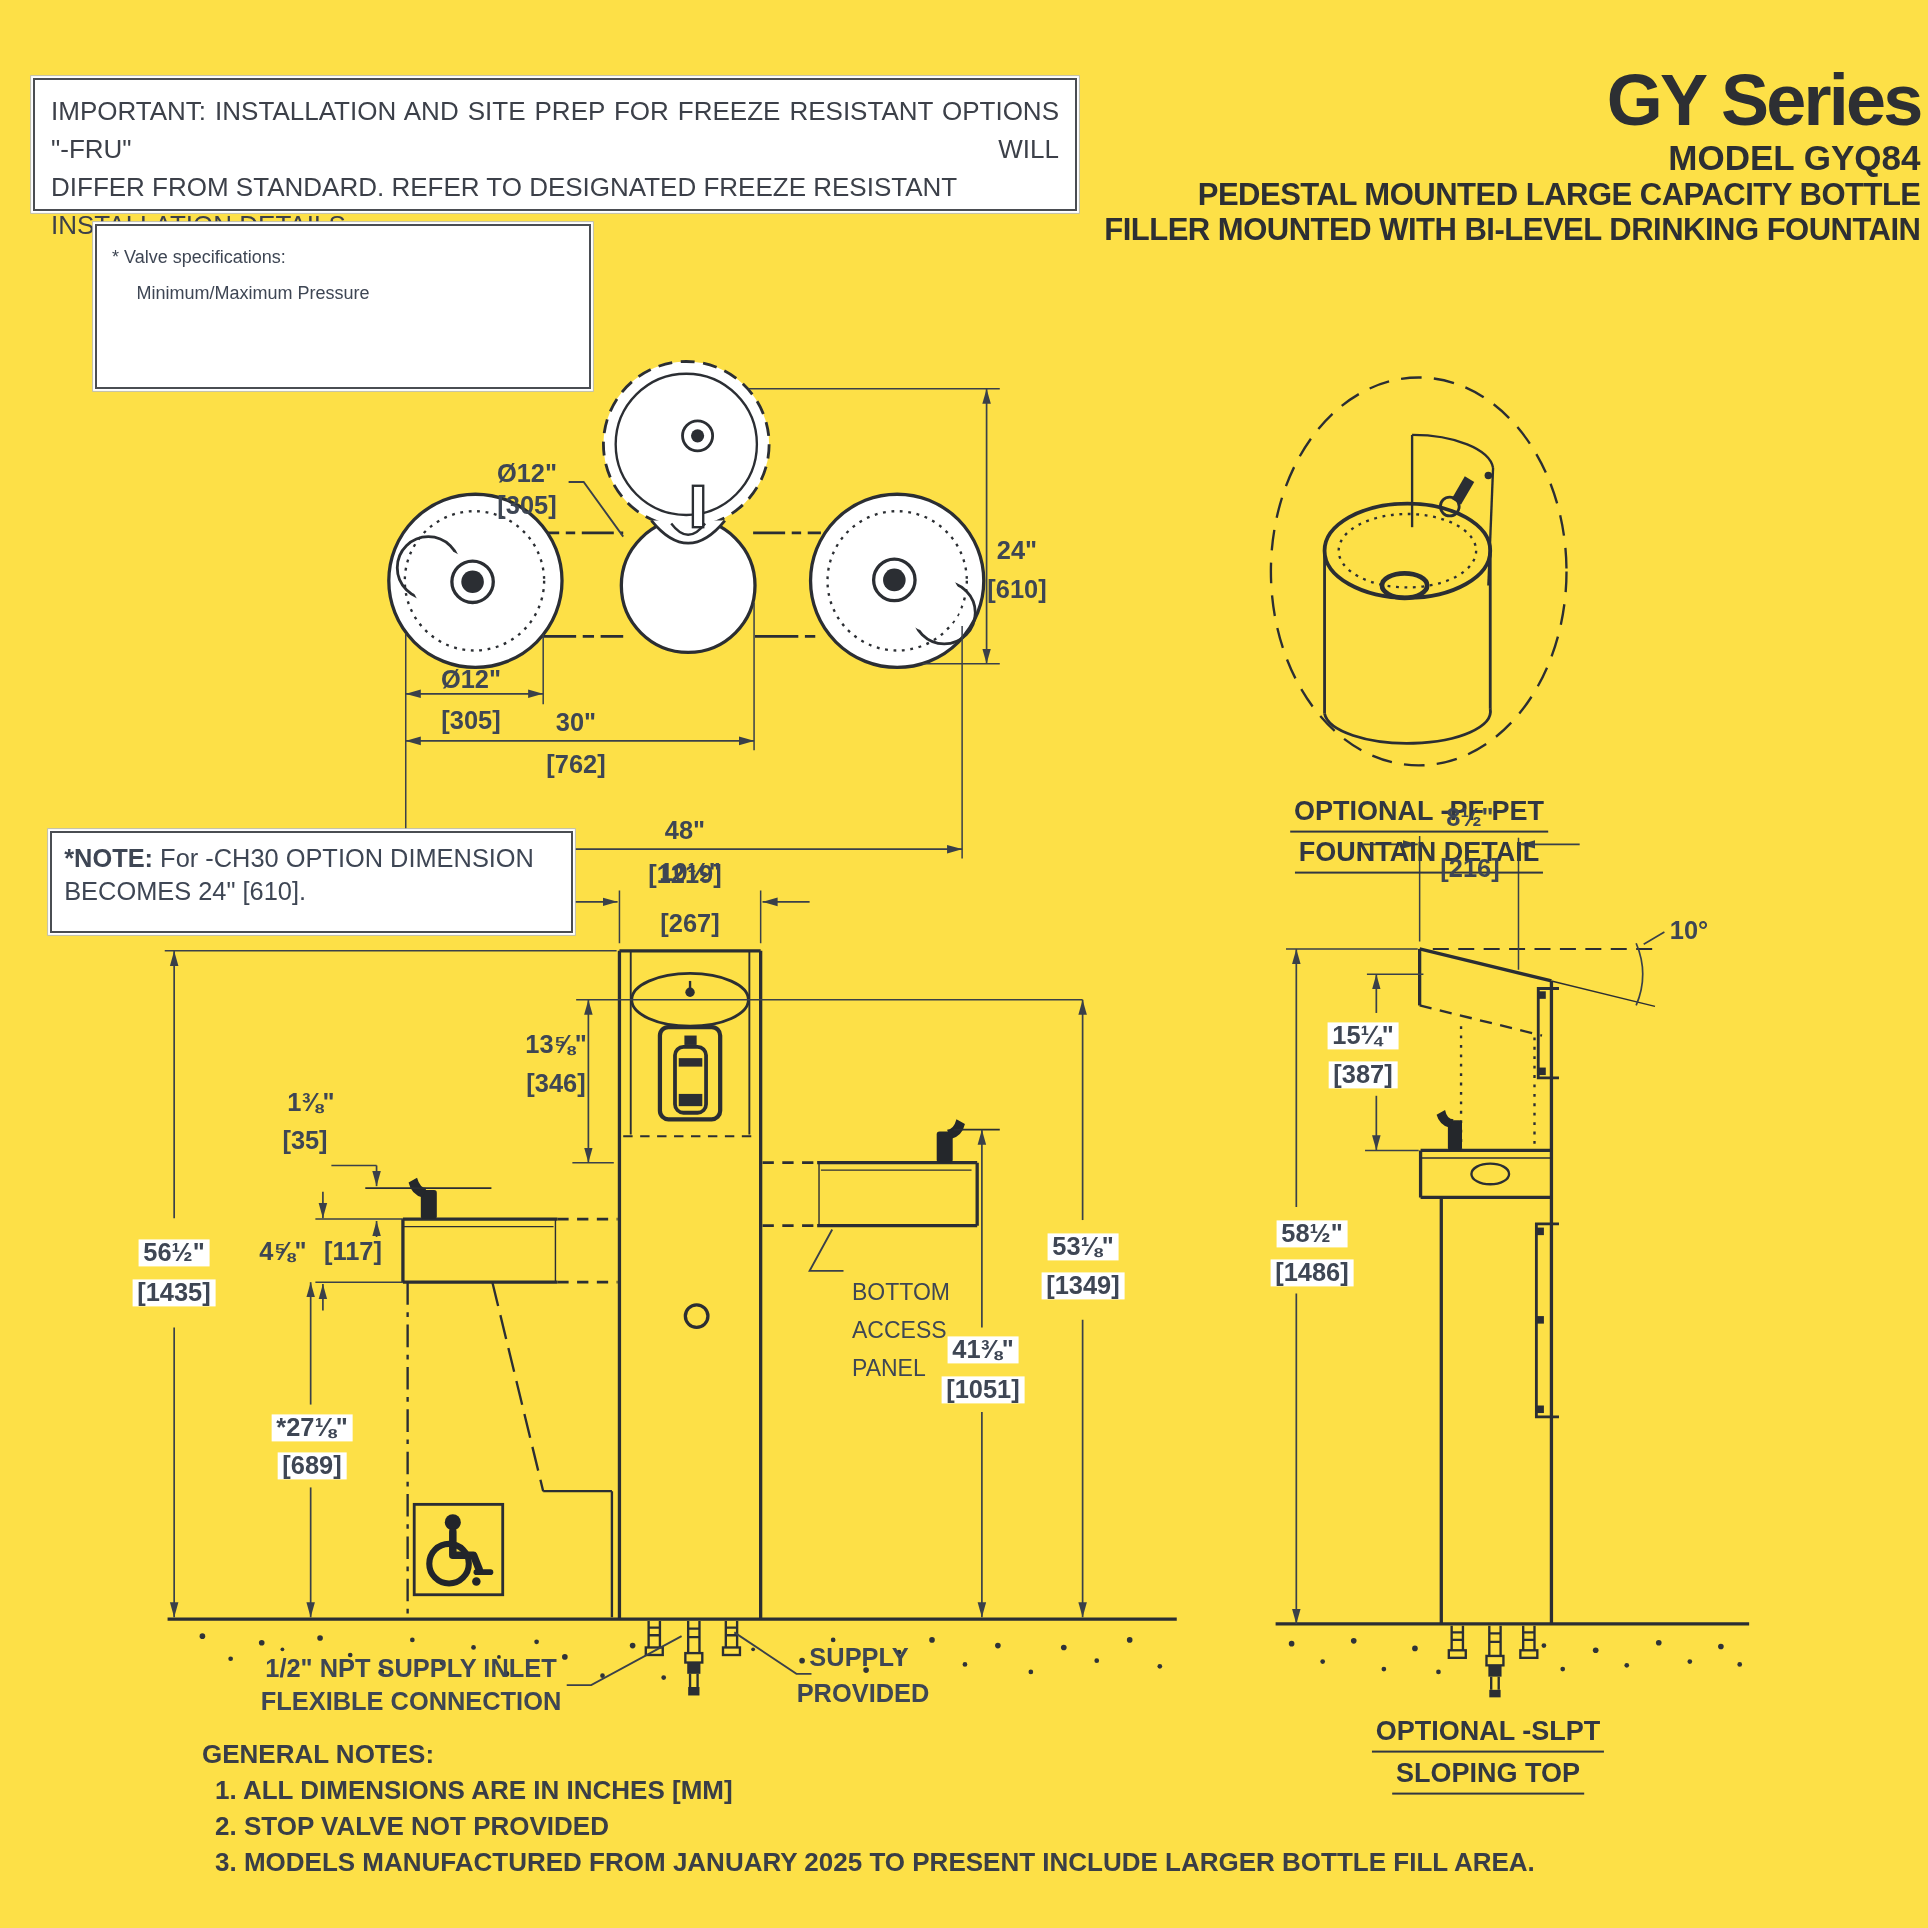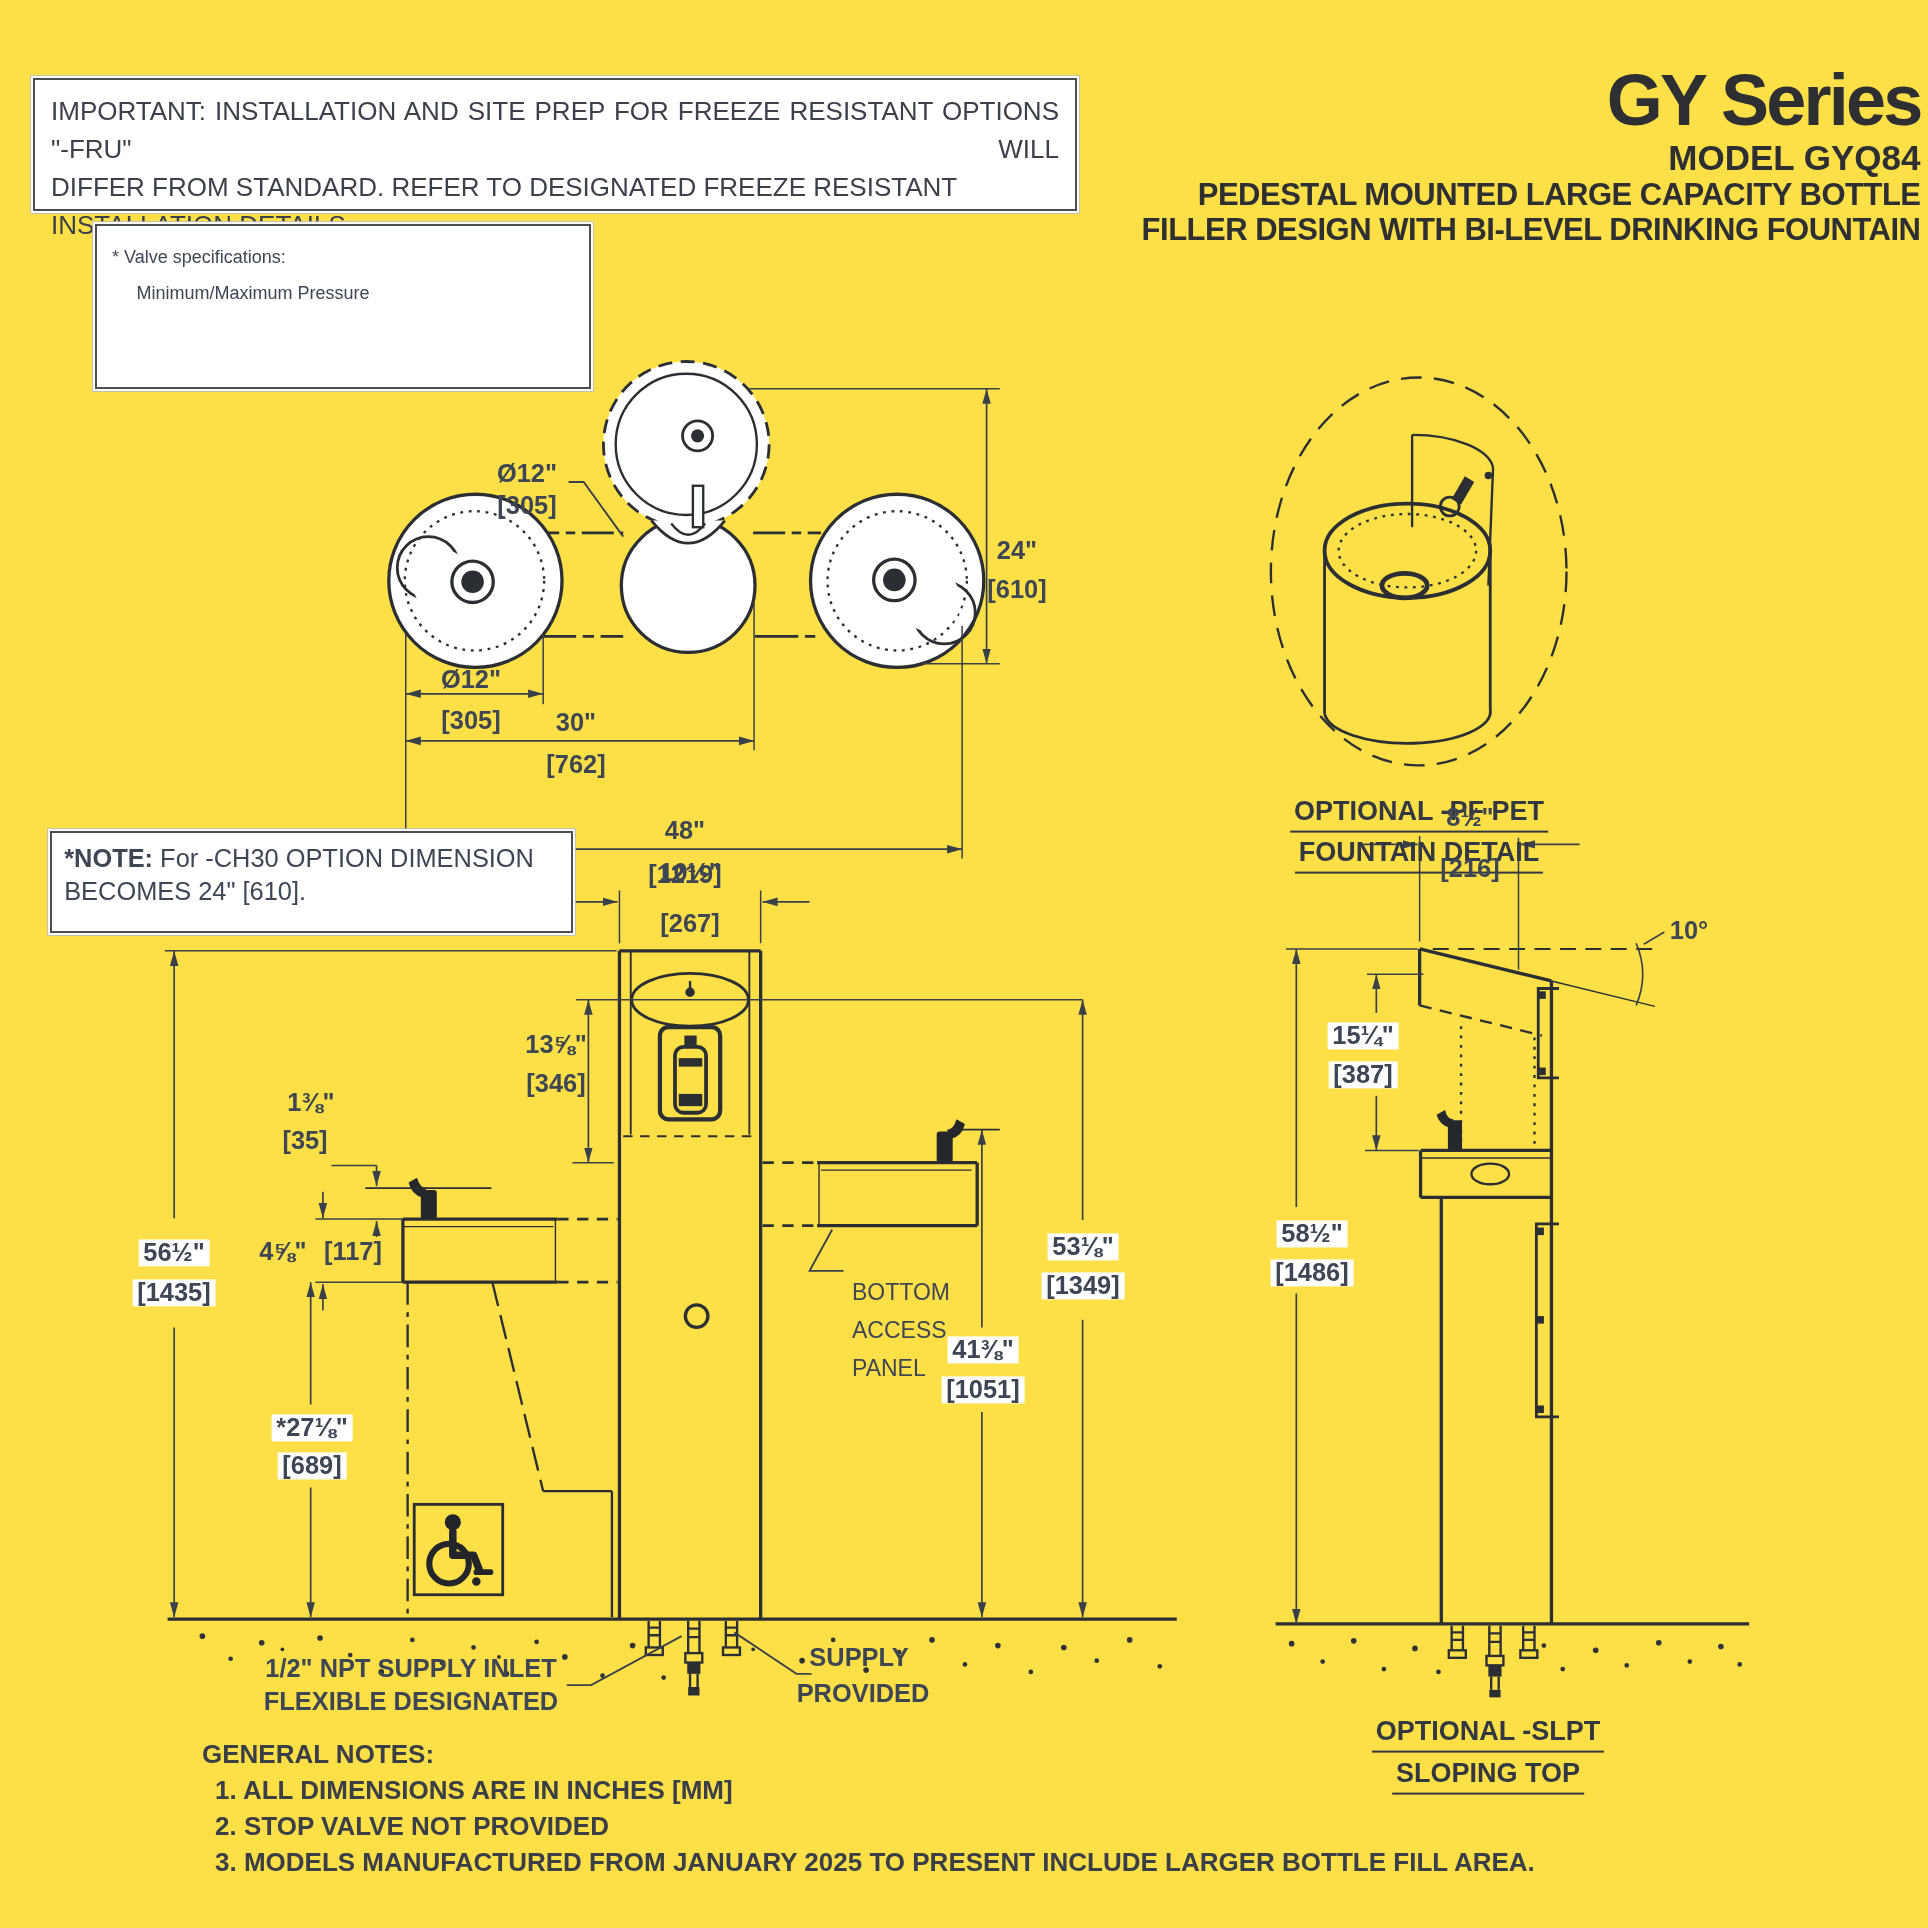--- a/index.html
+++ b/index.html
@@ -295,21 +295,21 @@
 
   <div class="box notice">
     <div class="j">IMPORTANT: INSTALLATION AND SITE PREP FOR FREEZE RESISTANT OPTIONS "-FRU" WILL</div>
     <div>DIFFER FROM STANDARD. REFER TO DESIGNATED FREEZE RESISTANT INSTALLATION DETAILS.</div>
   </div>
 
   <div class="hdr">
     <div class="series">GY Series</div>
     <div class="model">MODEL GYQ84</div>
     <div class="sub">PEDESTAL MOUNTED LARGE CAPACITY BOTTLE</div>
-    <div class="sub">FILLER DESIGN WITH BI-LEVEL DRINKING FOUNTAIN</div>
+    <div class="sub">FILLER MOUNTED WITH BI-LEVEL DRINKING FOUNTAIN</div>
   </div>
 
   <div class="box valve">
     <div>* Valve specifications:</div>
     <div class="ind">Minimum/Maximum Pressure</div>
   </div>
 
   <div class="box ch30">
     <div><b>*NOTE:</b><span> For -CH30 OPTION DIMENSION</span></div>
     <div>BECOMES 24" [610].</div>
@@ -345,21 +345,21 @@
   <div class="t bg" style="left:1083px;top:1286px">[1349]</div>
   <div class="t bg" style="left:983px;top:1350px">41⅜"</div>
   <div class="t bg" style="left:983px;top:1390px">[1051]</div>
 
   <div class="tl" style="left:852px;top:1273px">
     <div>BOTTOM</div>
     <div>ACCESS</div>
     <div>PANEL</div>
   </div>
   <div class="t" style="left:411px;top:1669px">1/2" NPT SUPPLY INLET</div>
-  <div class="t" style="left:411px;top:1702px">FLEXIBLE DESIGNATED</div>
+  <div class="t" style="left:411px;top:1702px">FLEXIBLE CONNECTION</div>
   <div class="t" style="left:859px;top:1658px">SUPPLY</div>
   <div class="t" style="left:863px;top:1694px">PROVIDED</div>
 
   <div class="t" style="left:1470px;top:818px">8½"</div>
   <div class="t" style="left:1470px;top:869px">[216]</div>
   <div class="t" style="left:1689px;top:931px">10°</div>
   <div class="t bg" style="left:1363px;top:1036px">15¼"</div>
   <div class="t bg" style="left:1363px;top:1075px">[387]</div>
   <div class="t bg" style="left:1312px;top:1234px">58½"</div>
   <div class="t bg" style="left:1312px;top:1273px">[1486]</div>

